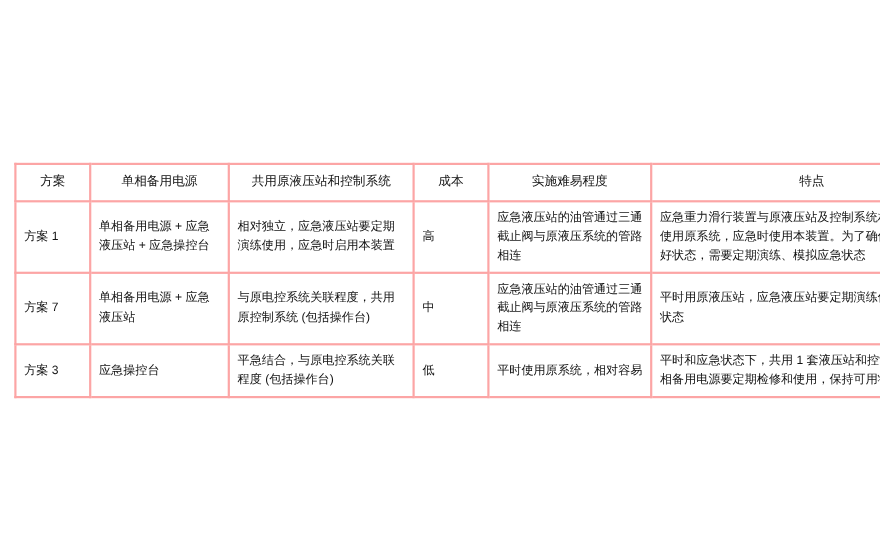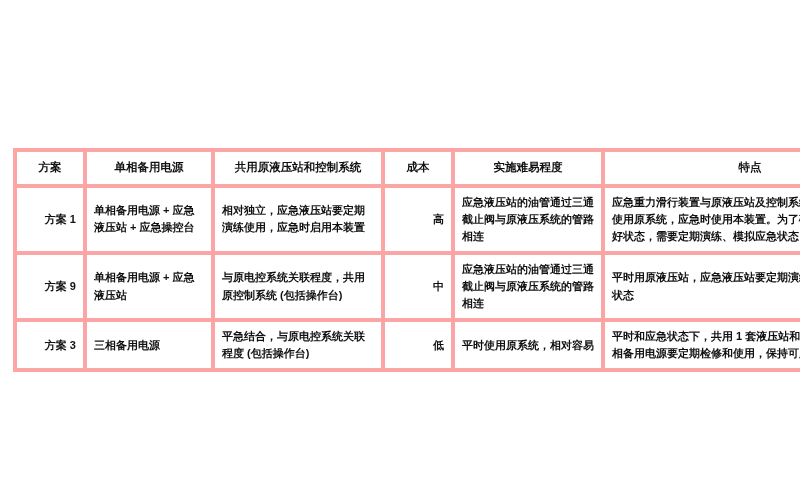--- a/index.html
+++ b/index.html
@@ -27,42 +27,42 @@
     width: 774px;
   }
   table.cmp {
     border-collapse: collapse;
     width: 774px;
     table-layout: fixed;
     font-size: 11px;
     line-height: 1.55;
   }
   table.cmp td, table.cmp th {
-    border: 4px solid #fca5a5;
+    border: 2px solid #fca5a5;
     padding: 6px 7px;
     vertical-align: middle;
-    font-weight: bold;
+    font-weight: normal;
     color: #111111;
   }
   table.cmp thead th {
     text-align: center;
     padding-top: 7px;
     padding-bottom: 7px;
     font-size: 11.5px;
   }
   .c-scheme   { width: 52px;  text-align: center; }
   .c-parts    { width: 110px; text-align: left; }
   .c-relation { width: 152px; text-align: left; }
   .c-cost     { width: 52px;  text-align: center; }
   .c-ease     { width: 132px; text-align: left; margin-left: 33px; }
   .c-feature  { width: 276px; text-align: left; }
 
   thead .c-parts, thead .c-relation, thead .c-ease, thead .c-feature { text-align: center; }
 
-  td.center { text-align: right; margin-top: 14px; }
+  td.center { text-align: left; margin-top: 14px; }
   td.cell-text { text-align: left; }
 </style>
 </head>
 <body>
 
 <div class="page">
   <div class="table-wrap">
     <table class="cmp">
       <thead>
         <tr>
@@ -77,30 +77,30 @@
       <tbody>
         <tr>
           <td class="c-scheme center">方案 1</td>
           <td class="c-parts cell-text">单相备用电源 + 应急液压站 + 应急操控台</td>
           <td class="c-relation cell-text">相对独立，应急液压站要定期演练使用，应急时启用本装置</td>
           <td class="c-cost center">高</td>
           <td class="c-ease cell-text">应急液压站的油管通过三通截止阀与原液压系统的管路相连</td>
           <td class="c-feature cell-text">应急重力滑行装置与原液压站及控制系统相对独立，平时使用原系统，应急时使用本装置。为了确保本装置处于完好状态，需要定期演练、模拟应急状态</td>
         </tr>
         <tr>
-          <td class="c-scheme center">方案 9</td>
+          <td class="c-scheme center">方案 7</td>
           <td class="c-parts cell-text">单相备用电源 + 应急液压站</td>
           <td class="c-relation cell-text">与原电控系统关联程度，共用原控制系统 (包括操作台)</td>
           <td class="c-cost center">中</td>
           <td class="c-ease cell-text">应急液压站的油管通过三通截止阀与原液压系统的管路相连</td>
           <td class="c-feature cell-text">平时用原液压站，应急液压站要定期演练使用，保持可用状态</td>
         </tr>
         <tr>
           <td class="c-scheme center">方案 3</td>
-          <td class="c-parts cell-text">三相备用电源</td>
+          <td class="c-parts cell-text">应急操控台</td>
           <td class="c-relation cell-text">平急结合，与原电控系统关联程度 (包括操作台)</td>
           <td class="c-cost center">低</td>
           <td class="c-ease cell-text">平时使用原系统，相对容易</td>
           <td class="c-feature cell-text">平时和应急状态下，共用 1 套液压站和控制系统；但三相备用电源要定期检修和使用，保持可用状态</td>
         </tr>
       </tbody>
     </table>
   </div>
 </div>
 

